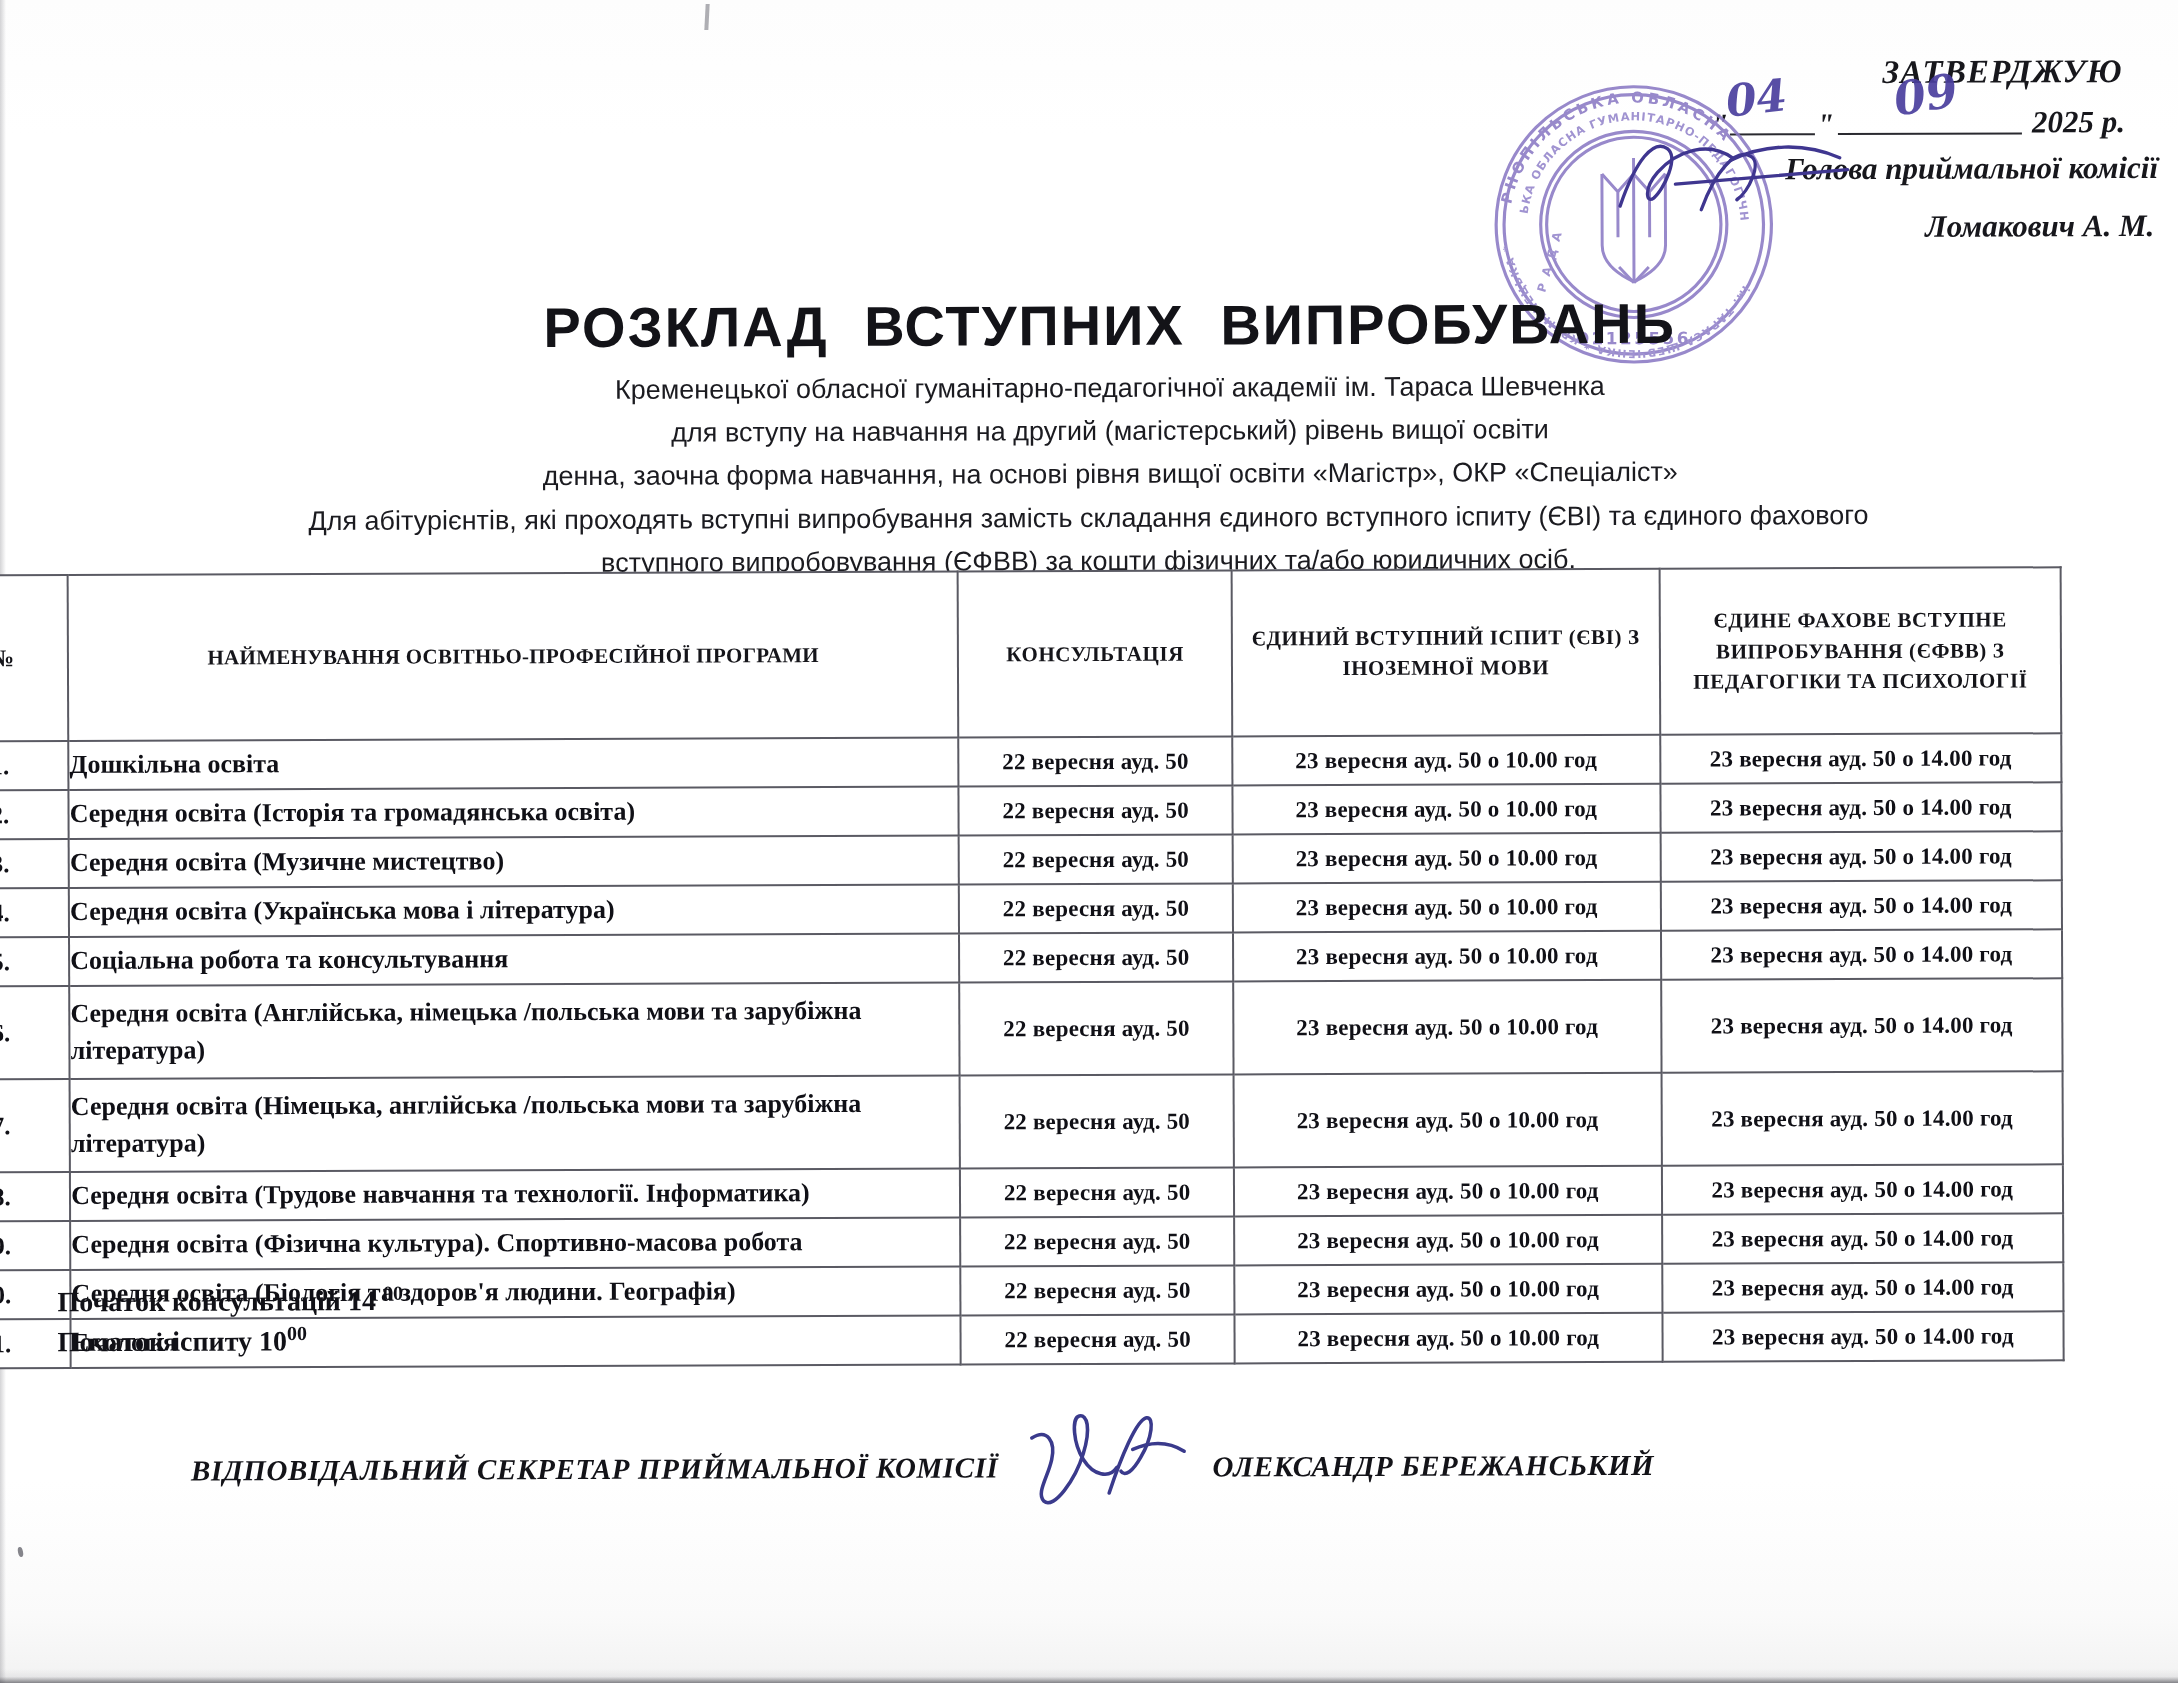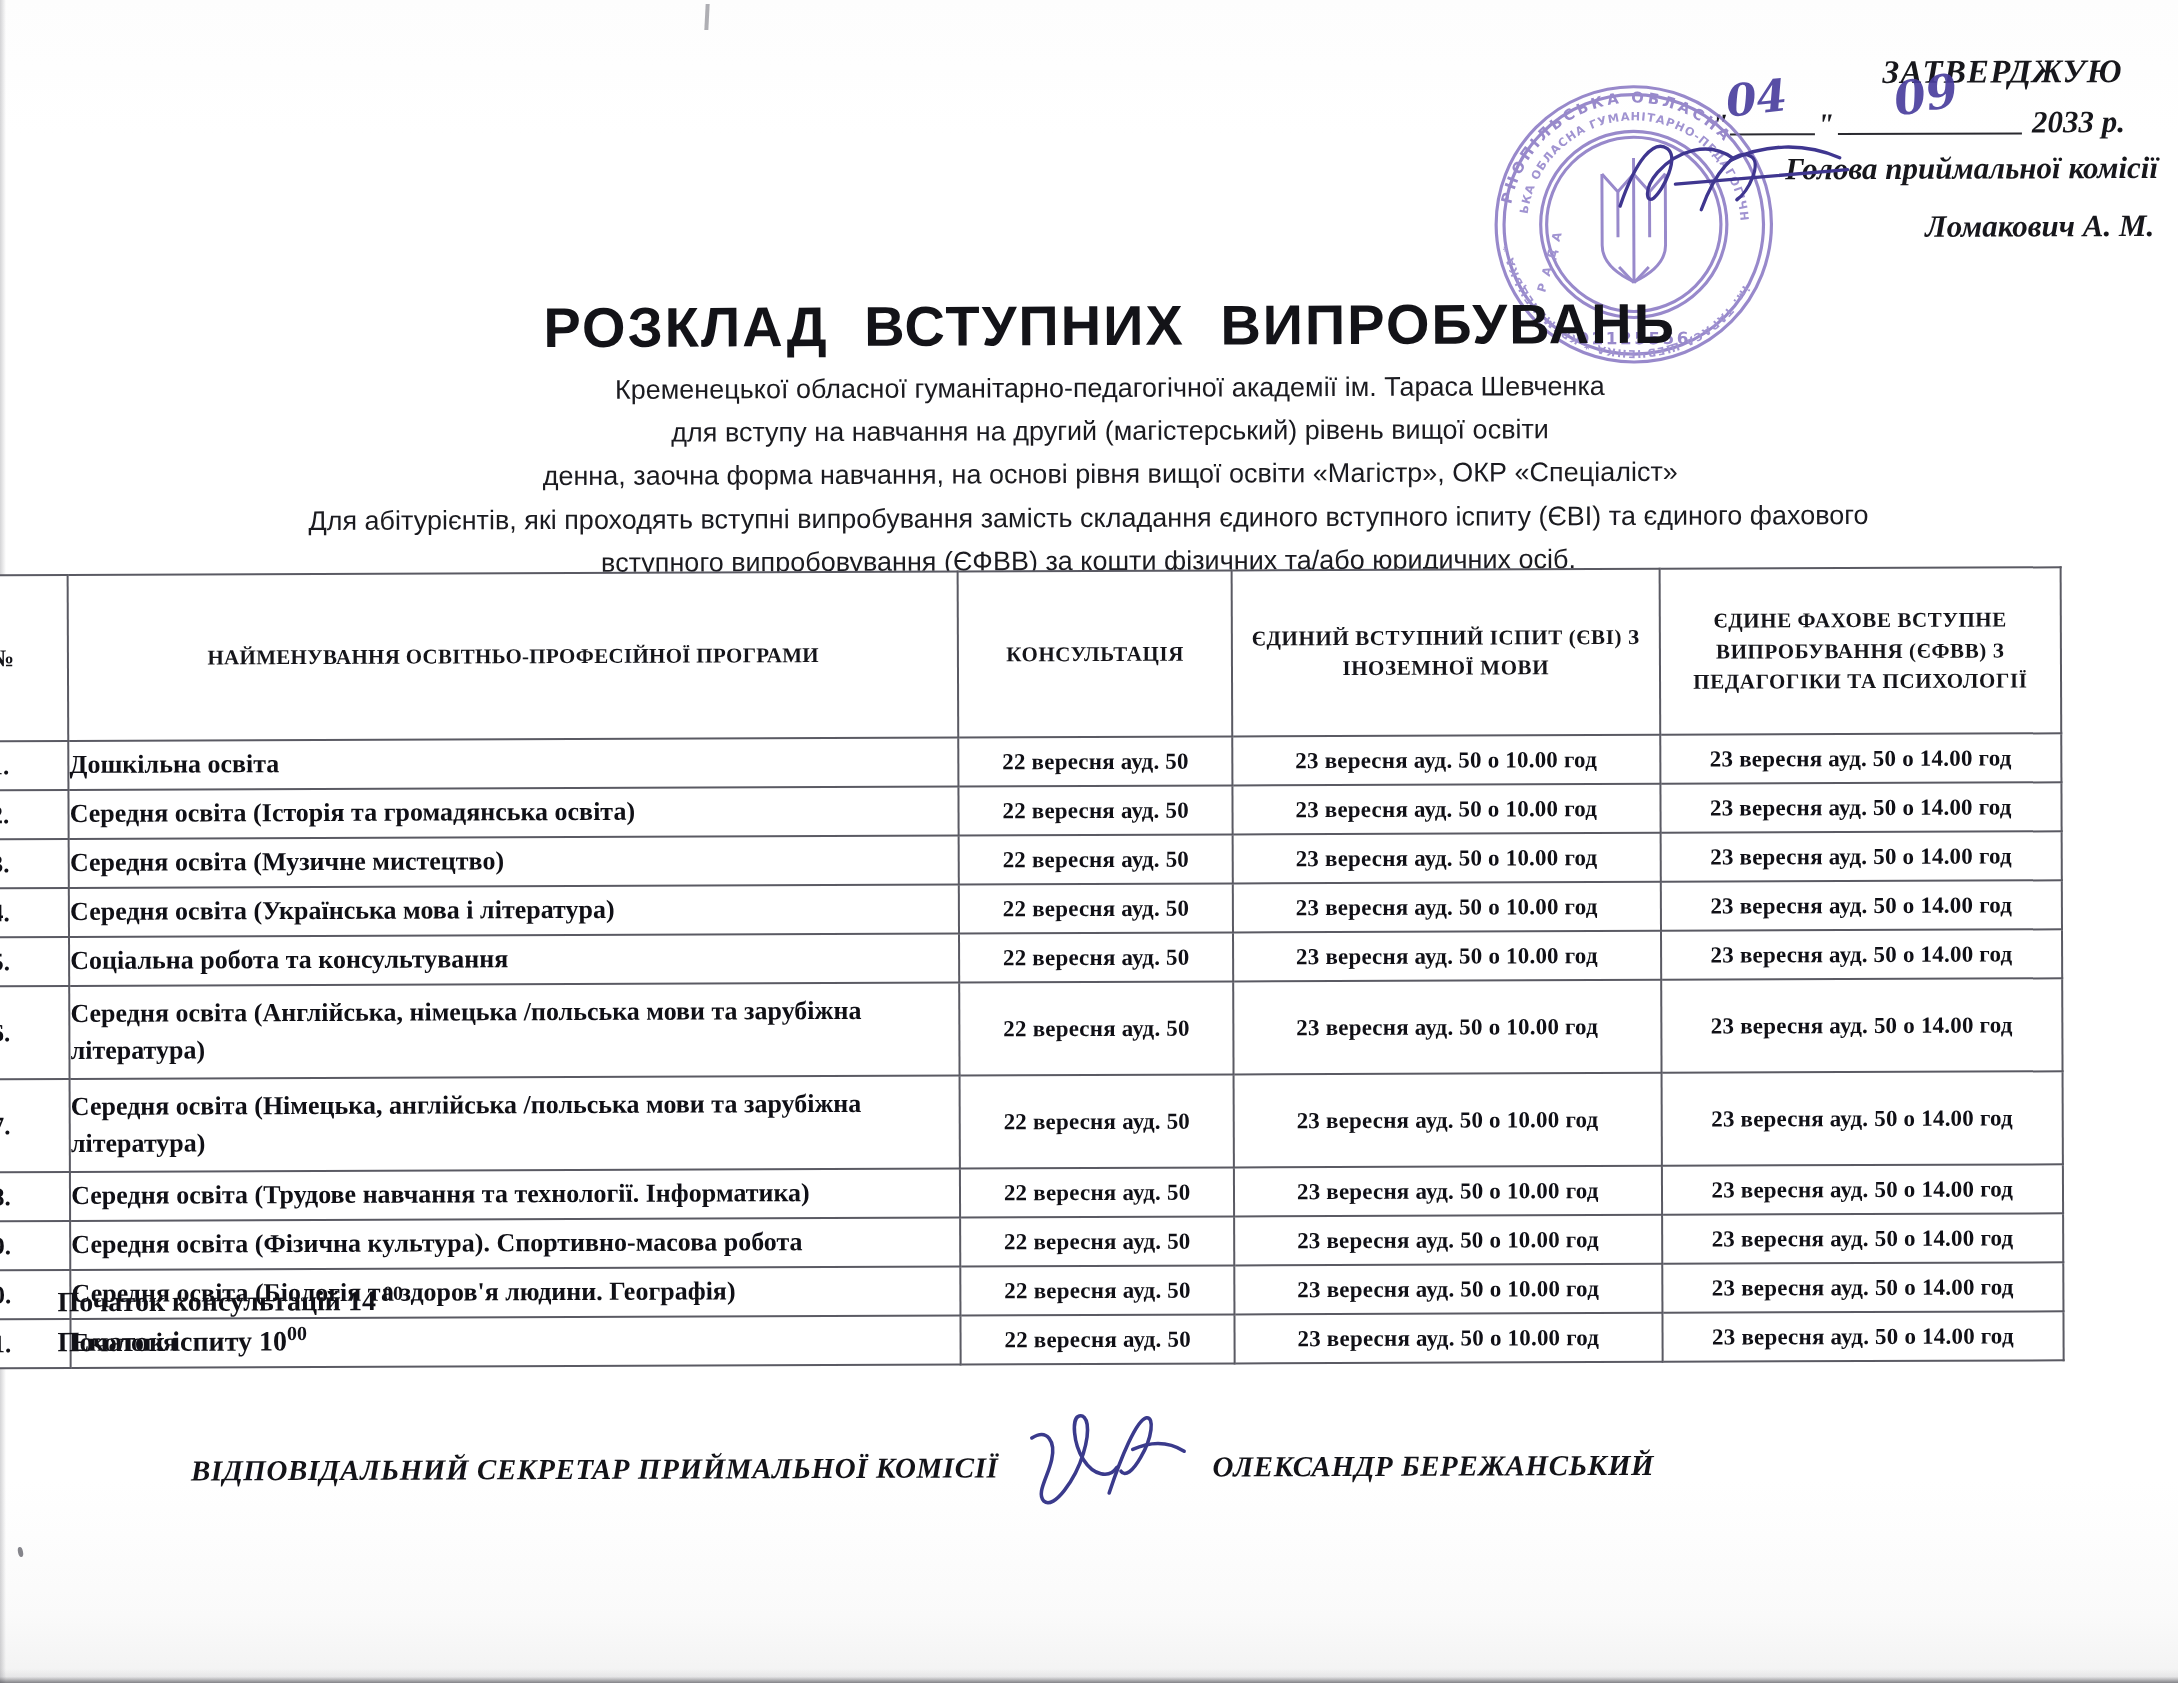--- a/index.html
+++ b/index.html
@@ -294,21 +294,21 @@
 
   <div id="skew-wrap">
 
     <div id="approval">
       <div class="approve-word">ЗАТВЕРДЖУЮ</div>
       <div class="date-line">
         <span class="date-quote">"</span>
         <span class="blank-a"></span>
         <span class="date-quote">"</span>
         <span class="blank-b"></span>
-        <span class="date-year">2033 р.</span>
+        <span class="date-year">2025 р.</span>
       </div>
       <div class="role-line">Голова приймальної комісії</div>
       <div class="name-line">Ломакович А. М.</div>
     </div>
 
     <div class="hand" id="hand-day">04</div>
     <div class="hand" id="hand-month">09</div>
 
     <svg id="stamp" viewBox="0 0 308 306">
       <defs>

